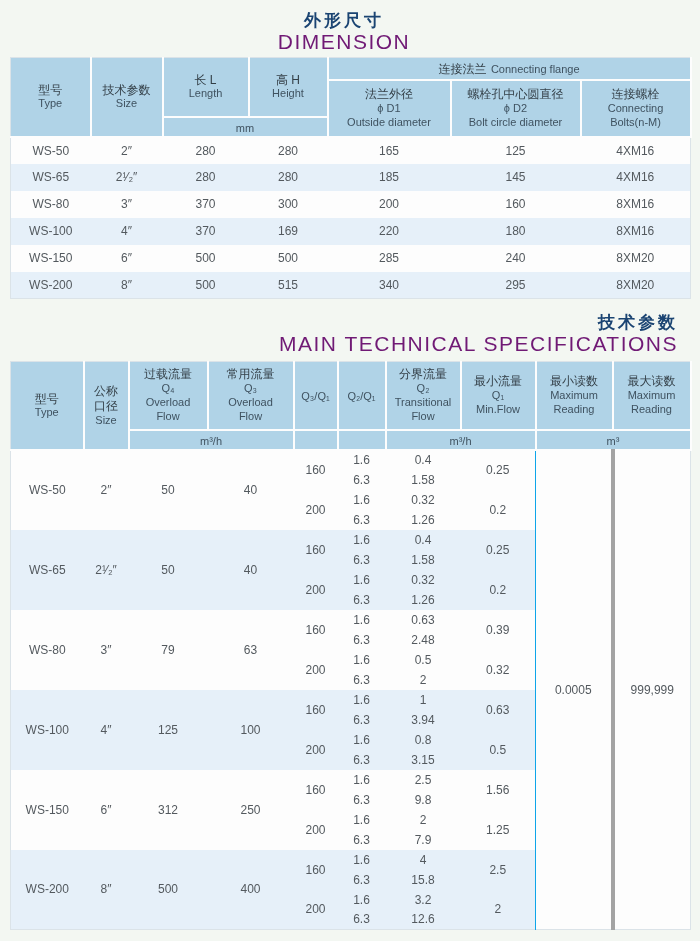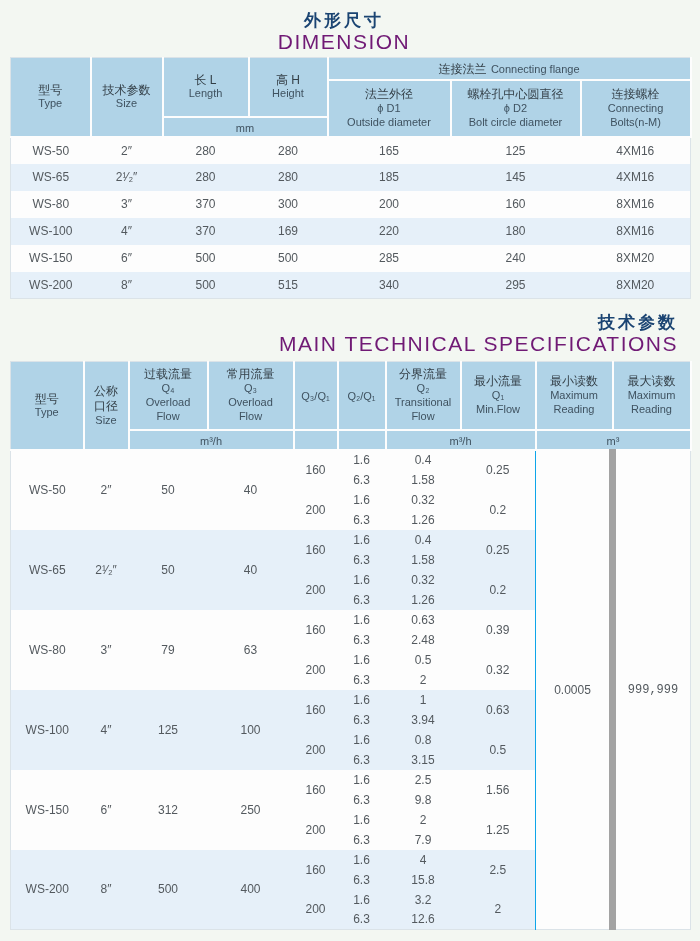--- a/index.html
+++ b/index.html
@@ -41,21 +41,21 @@
   tbody tr.alt td{background:#e6f0f9;}
   
   tr.r-a{height:22px;} tr.r-b{height:37px;} tr.r-c{height:20px;}
   
   tr.r-main{height:68px;} tr.r-unit{height:20px;}
   #specs tbody tr{height:20px;}
   td.reading{
     background:#fdfdfd !important;
     border-left:1px solid #0ea5e9;
   }
-  td.reading.last{border-left:7px solid #a3a3a3;font-family:Liberation Mono, monospace;}
+  td.reading.last{border-left:4px solid #a3a3a3;}
   .table1-wrap{margin-top:6px;}
   .title2{margin-top:13px;text-align:right;}
   .table2-wrap{margin-top:8px;}
 </style>
 </head>
 <body>
 
 <div class="sheet">
 
   <div class="title-block">

